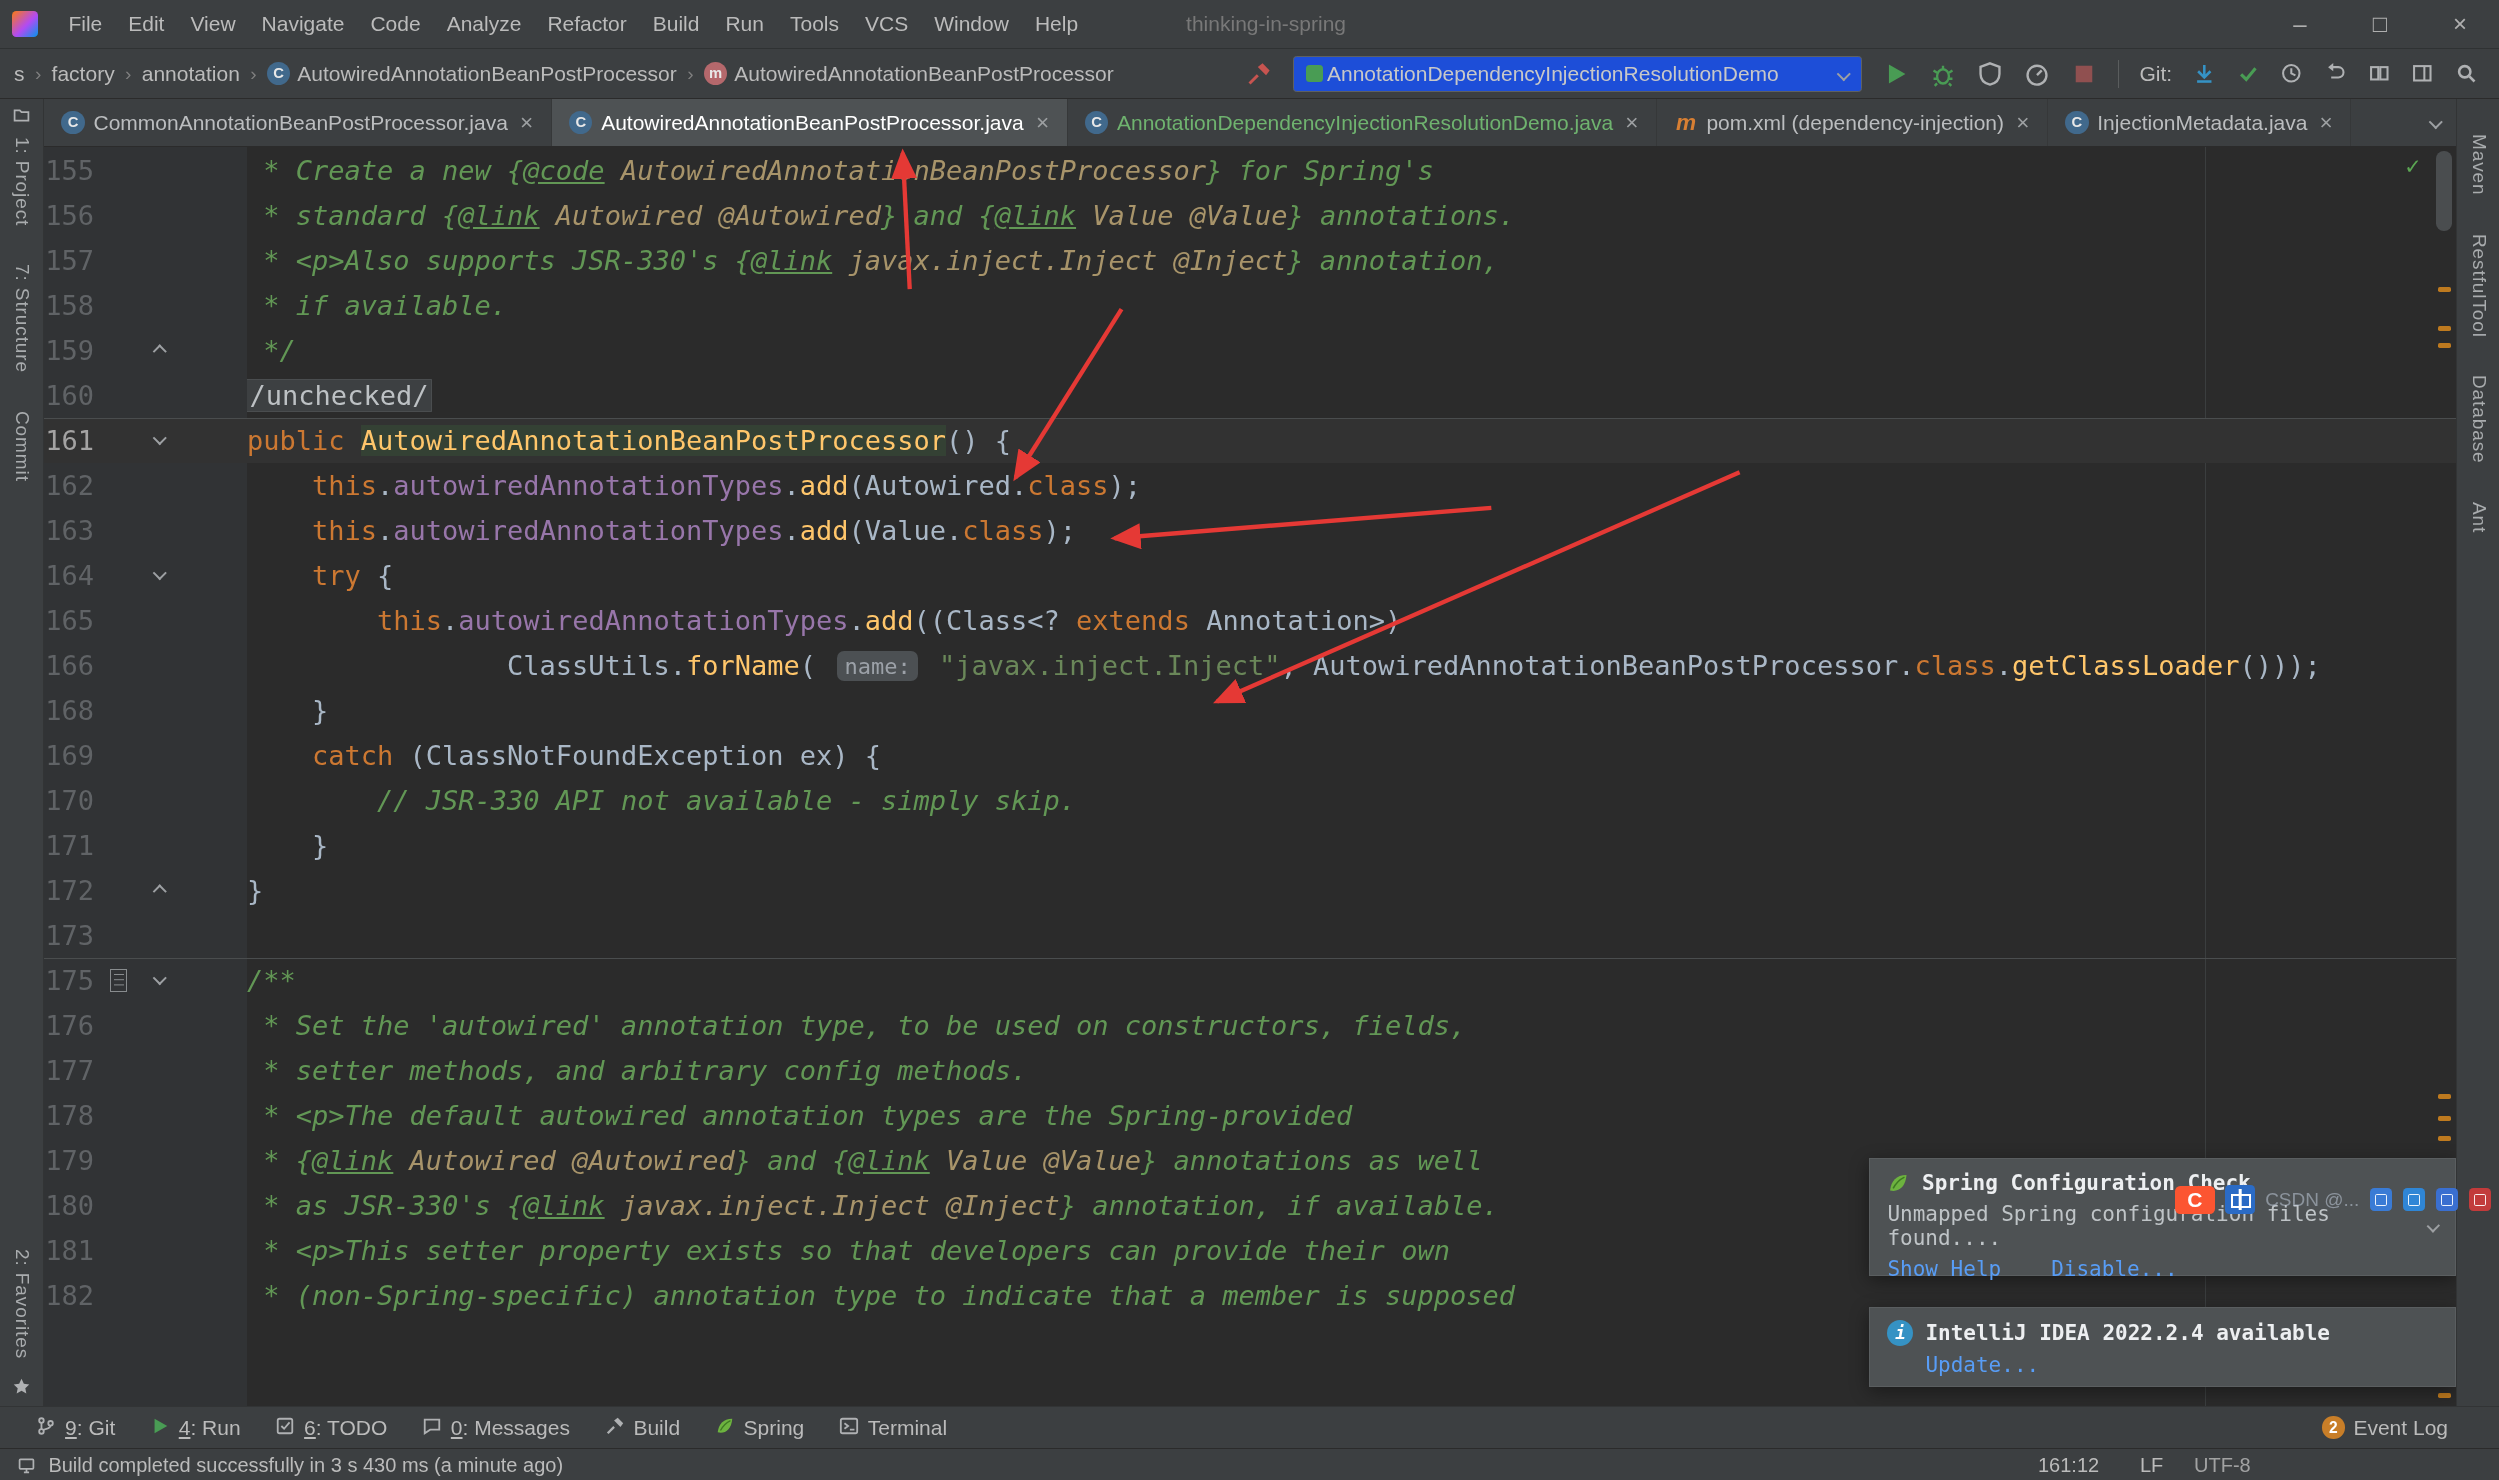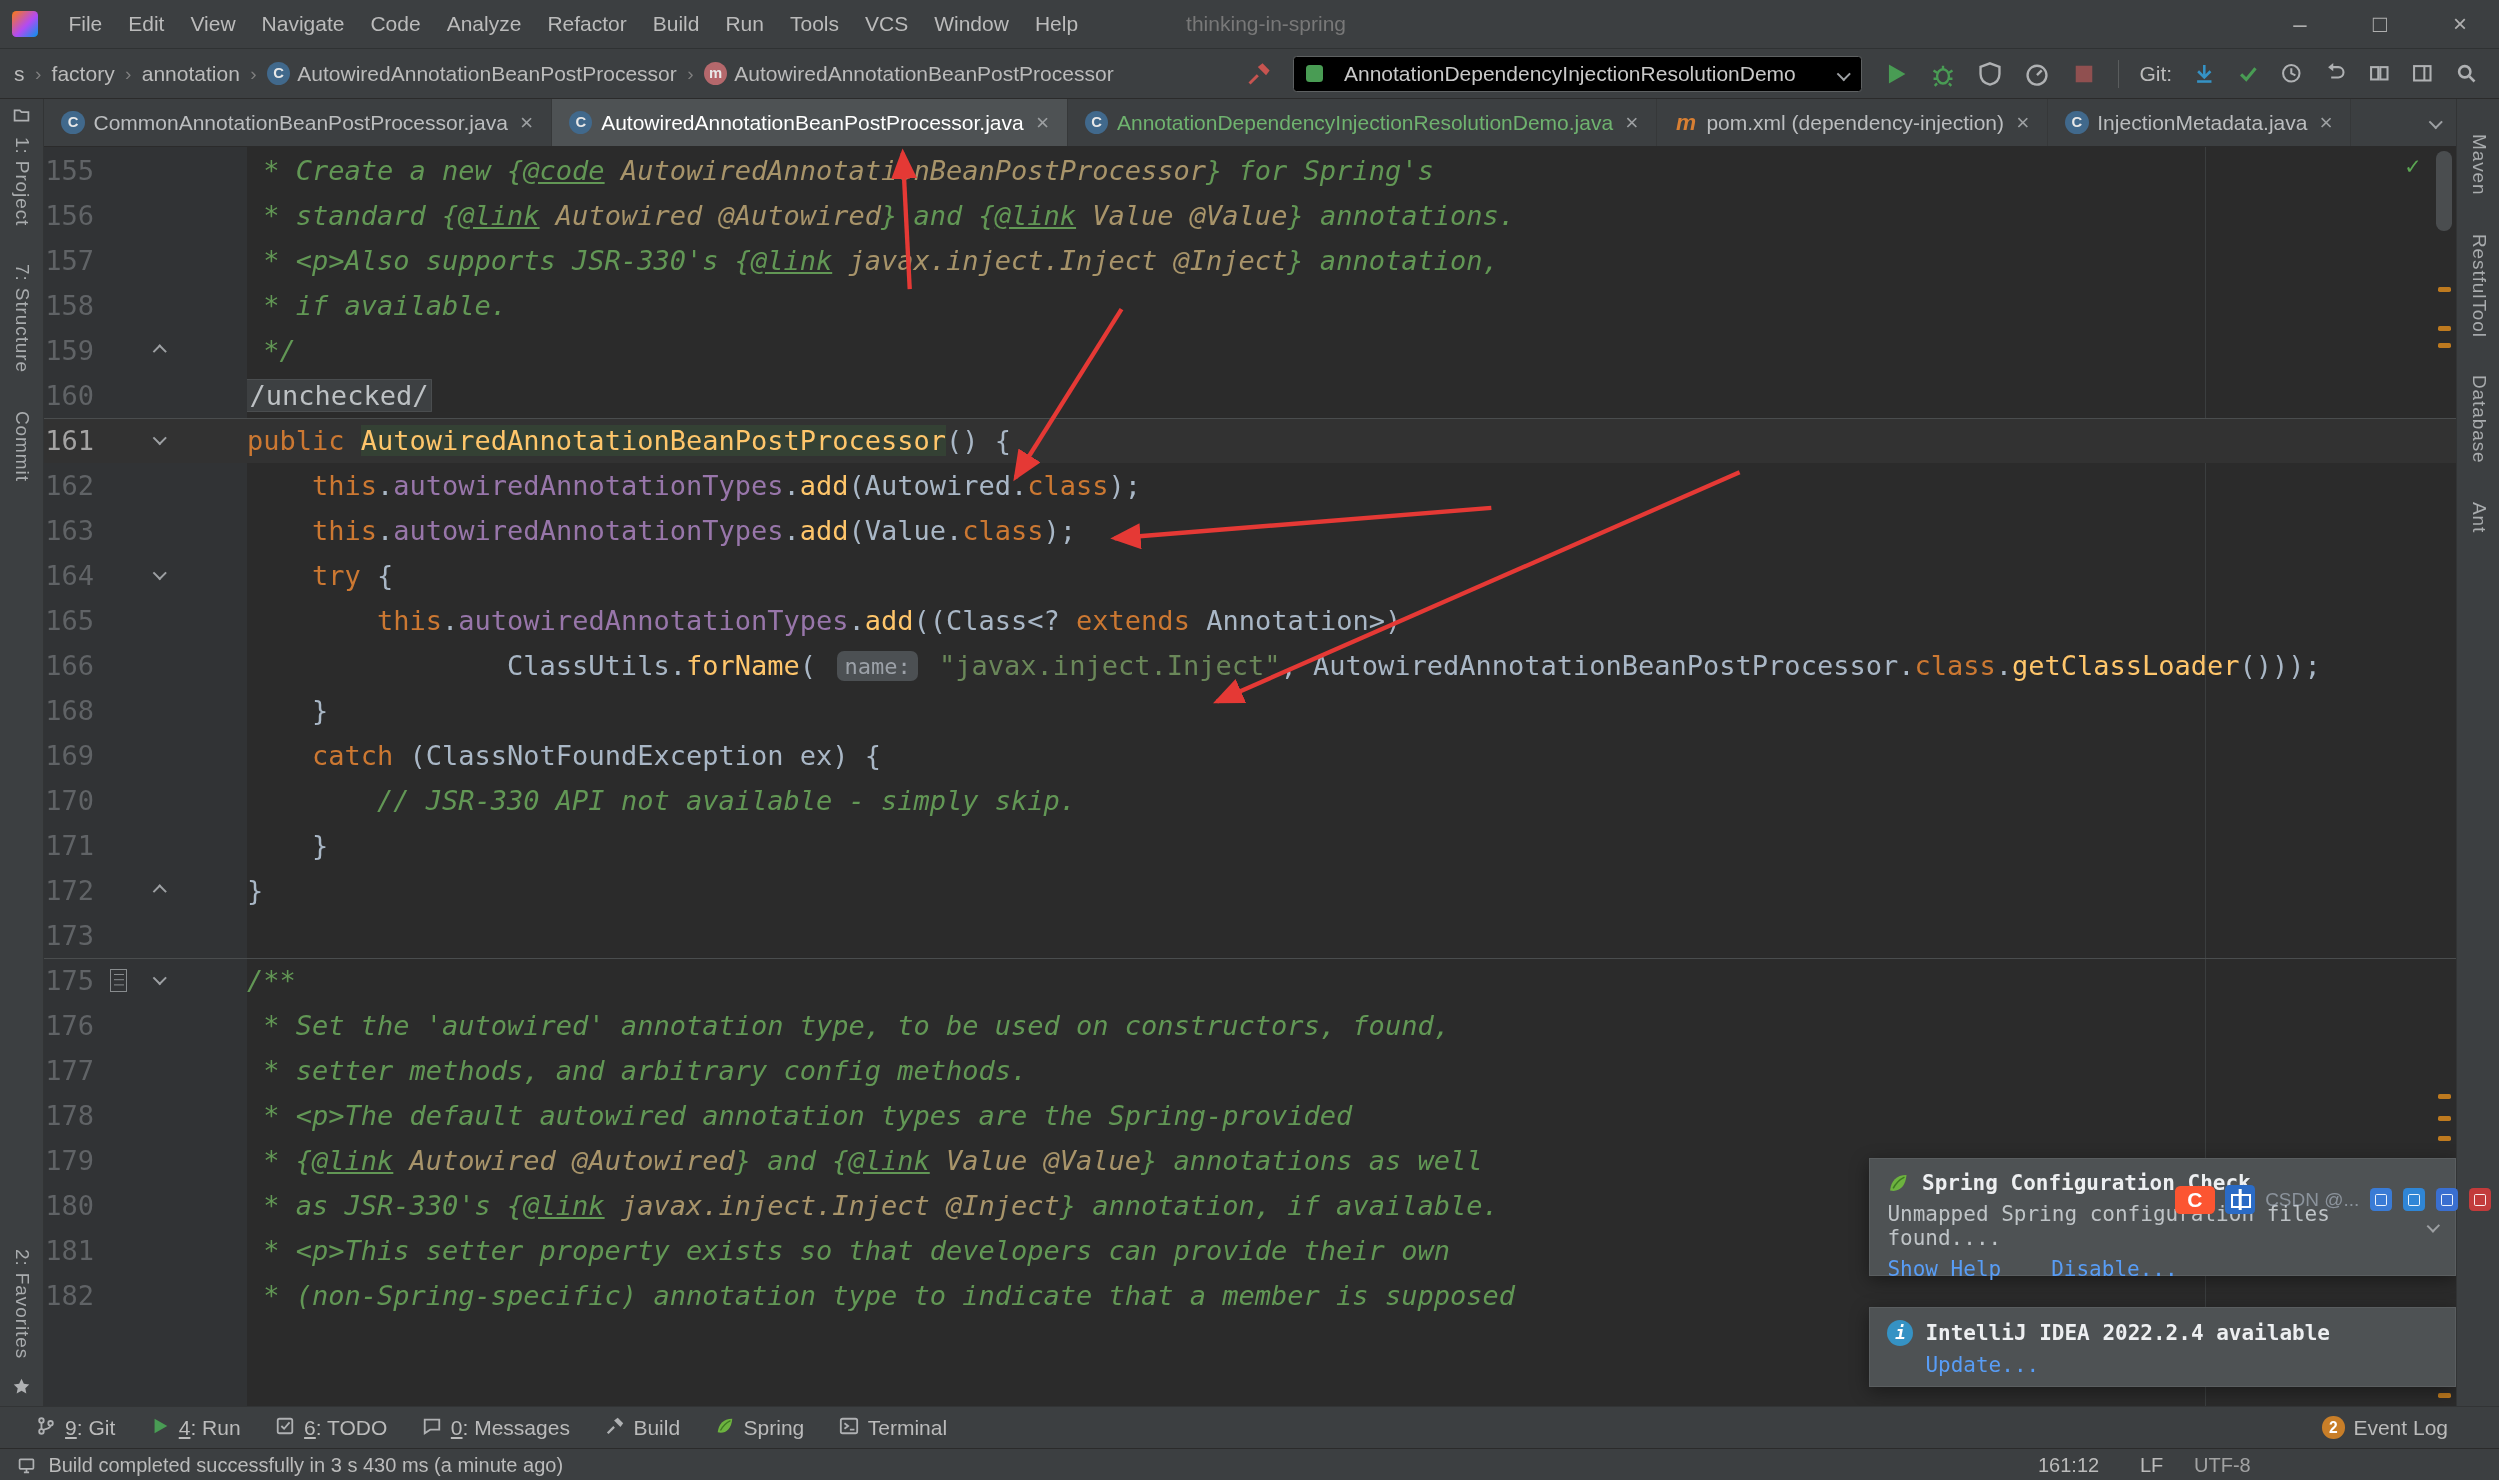--- a/index.html
+++ b/index.html
@@ -19,21 +19,21 @@
   
   .toolbar{height:51px;display:flex;align-items:center;padding:0 14px;border-top:0.9px solid #2f3233;border-bottom:0.9px solid #2B2B2B;background:#3C3F41}
   .crumbs{display:flex;align-items:center;font-size:21px;flex:1;min-width:0}
   .crumb{display:flex;align-items:center;gap:7px;color:#BBBBBB;cursor:default;white-space:nowrap}
   .crumb-sep{color:#7F7F7F;margin:0 10.4px;font-size:19px}
   .mini{width:23.4px;height:23.4px;border-radius:50%;display:inline-flex;align-items:center;justify-content:center;font-size:14.8px;font-weight:bold;color:#E8E8E8;flex:none}
   .class-mini{background:#41698C}
   .method-mini{background:#B5686C}
   .maven-mini{background:transparent;color:#D87F33;font-size:22.6px;font-style:italic;border-radius:0}
   .run-cluster{display:flex;align-items:center;gap:21px;padding-right:8.7px}
-  .combo{height:36px;min-width:569px;border:0.9px solid #5E6162;border-radius:3.5px;background:#000000;display:flex;align-items:center;gap:21px;padding:16px 12px;font-size:21px;color:#C8C8C8;cursor:pointer}
+  .combo{height:36px;min-width:569px;border:0.9px solid #5E6162;border-radius:3.5px;background:#1d4ed8;display:flex;align-items:center;gap:4px;padding:16px 12px;font-size:21px;color:#C8C8C8;cursor:pointer}
   .combo-dot{width:17.4px;height:17.4px;border-radius:3.5px;background:#499C54;flex:none}
   .vsep{width:0.9px;height:28px;background:#5A5D5E}
   .git-label{font-size:21px;color:#BBBBBB}
   .ico{width:22.6px;height:22.6px;display:inline-flex;color:#AFB1B3;flex:none}
   .ico svg{width:100%;height:100%}
   .ico.big{width:26px;height:26px}
   .ico.small{width:19px;height:19px}
   .green{color:#499C54}
   .blue{color:#3592C4}
   .red{color:#C75450}
@@ -448,21 +448,21 @@
                 <span class="ln">175</span>
                 <span class="docicon"></span>
                 <span class="chev down"></span>
               </div>
               <div class="code"><span class="sg-c">/**</span></div>
             </div>
             <div class="row">
               <div class="gut">
                 <span class="ln">176</span>
               </div>
-              <div class="code"><span class="sg-c"> * Set the 'autowired' annotation type, to be used on constructors, found,</span></div>
+              <div class="code"><span class="sg-c"> * Set the 'autowired' annotation type, to be used on constructors, fields,</span></div>
             </div>
             <div class="row">
               <div class="gut">
                 <span class="ln">177</span>
               </div>
               <div class="code"><span class="sg-c"> * setter methods, and arbitrary config methods.</span></div>
             </div>
             <div class="row">
               <div class="gut">
                 <span class="ln">178</span>

